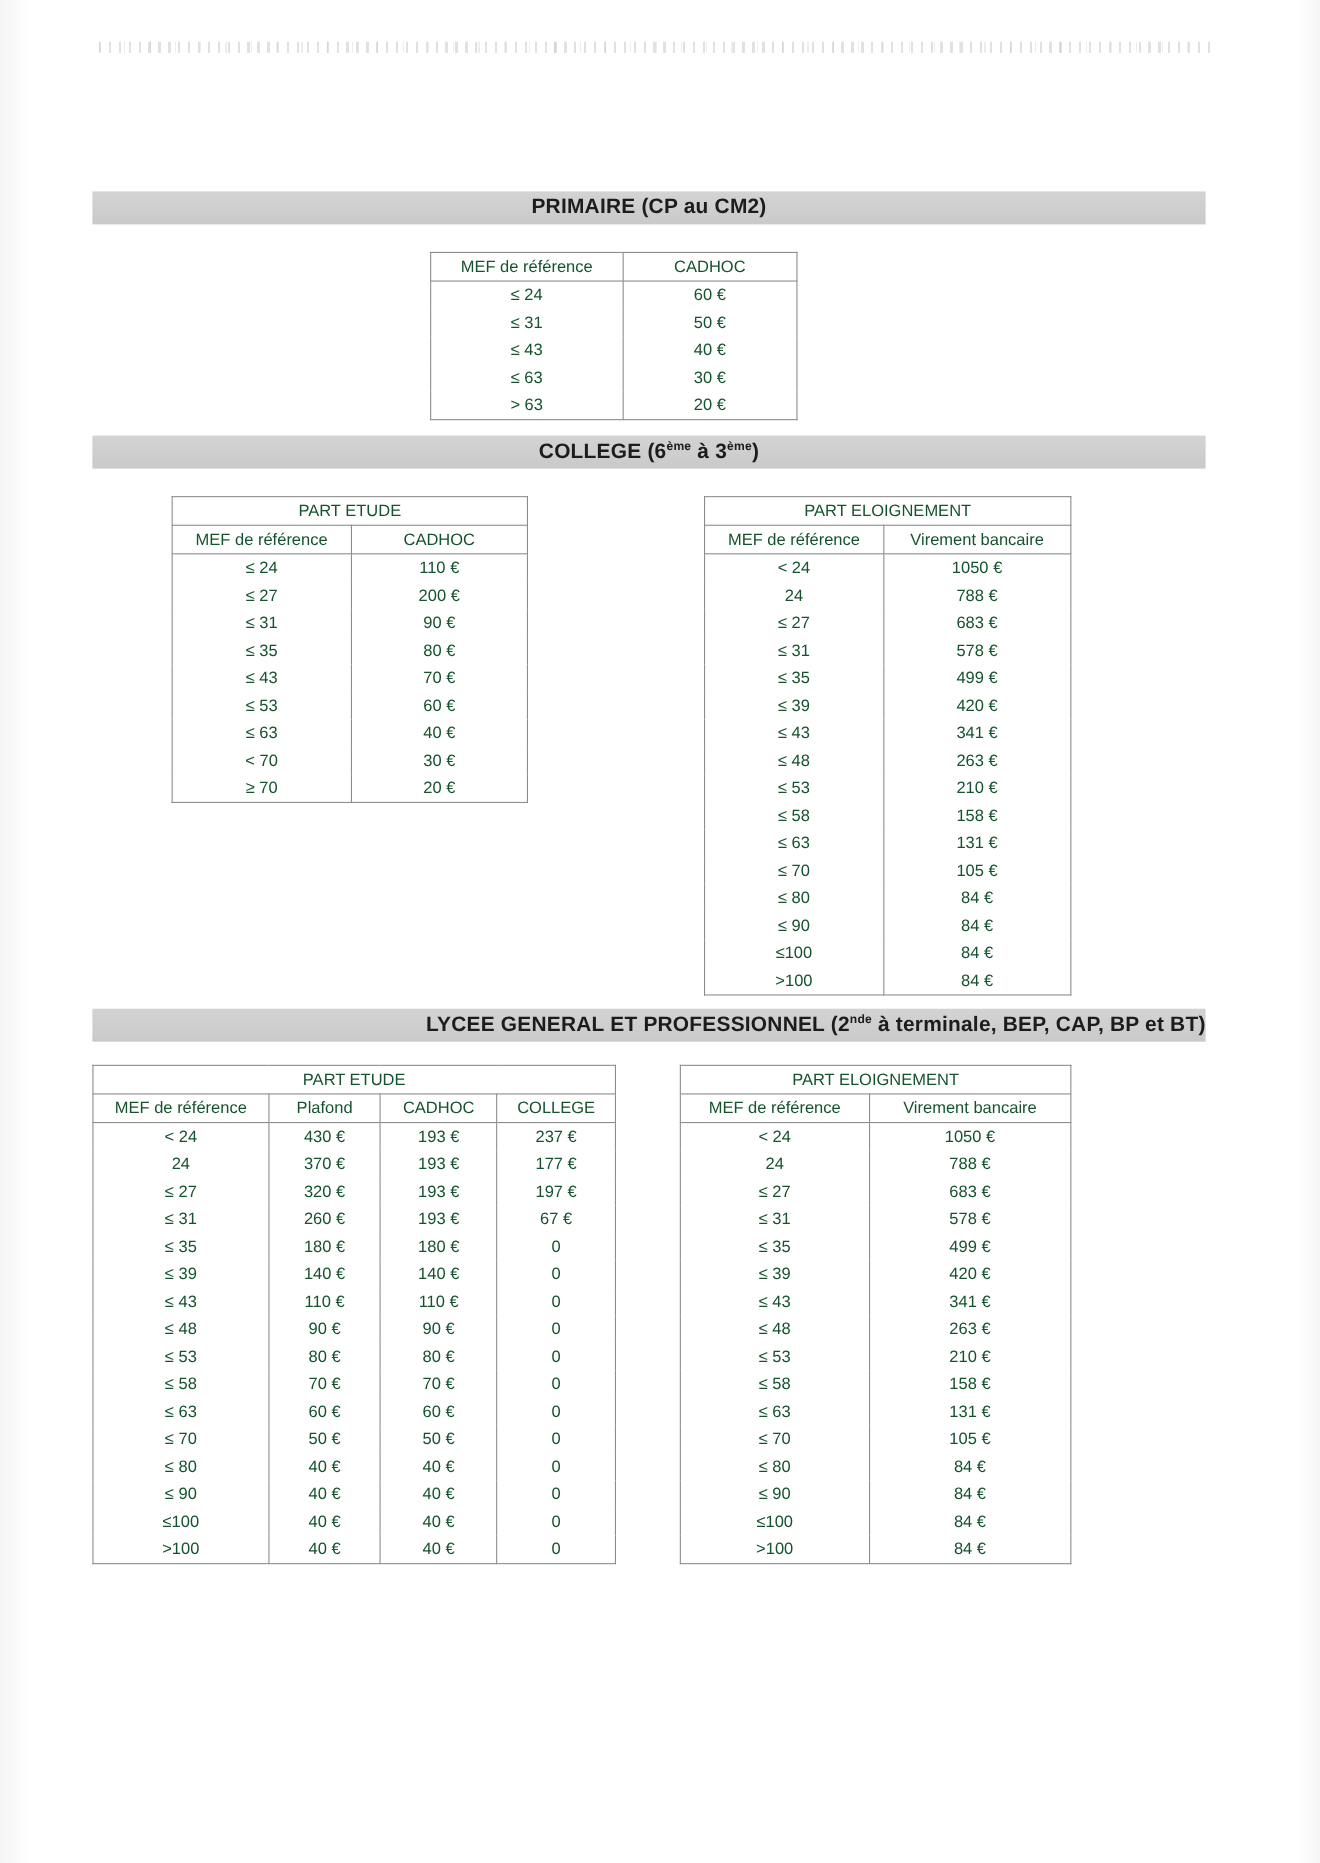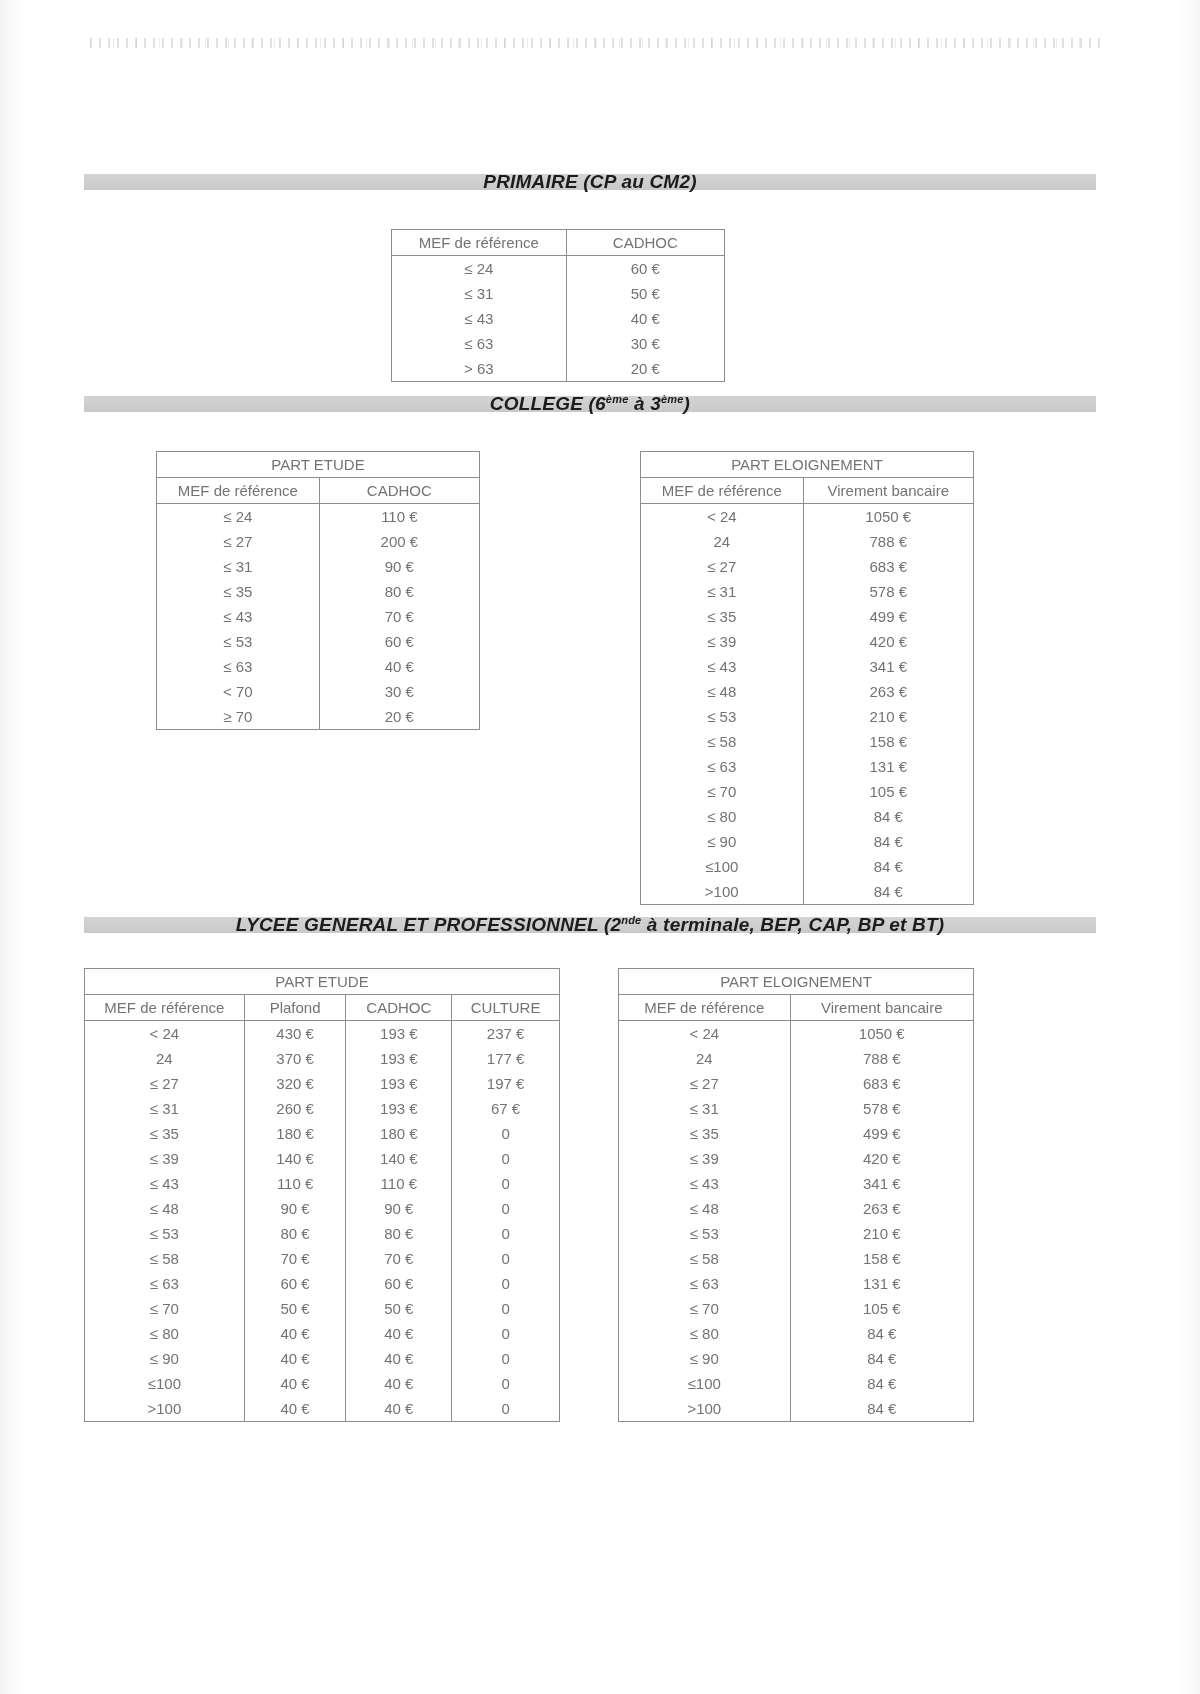--- a/index.html
+++ b/index.html
@@ -36,47 +36,46 @@
   .page {
     position: absolute;
     inset: 0;
   }
 
   
   .banner {
     position: absolute;
     left: 84px;
     width: 1012px;
-    height: 16px;
+    height: 30px;
     background: linear-gradient(180deg, #d3d3d3 0%, #cfcfcf 45%, #c9c9c9 100%);
     display: flex;
     align-items: center;
     justify-content: center;
-    font-style: italic;
   }
   .banner-text {
     font-size: 19px;
     font-weight: bold;
     letter-spacing: 0.2px;
     color: #1c1c1c;
     white-space: nowrap;
   }
   .banner-text sup {
     font-size: 11px;
     font-weight: bold;
     vertical-align: super;
     line-height: 0;
   }
 
   
   .tbl {
     position: absolute;
     border-collapse: collapse;
     font-size: 15px;
-    color: #737373;
+    color: #14532d;
     background: #fff;
   }
   .tbl td, .tbl th {
     border: 1px solid #8d8d8d;
     font-weight: normal;
     padding: 0;
     height: 25px;
     line-height: 25px;
     text-align: center;
     white-space: nowrap;
@@ -103,21 +102,21 @@
 
   
   #primary-table      { left: 391px; top: 229px; width: 334px; }
   #college-etude      { left: 156px; top: 451px; width: 324px; }
   #college-eloign     { left: 640px; top: 451px; width: 334px; }
   #lycee-etude        { left: 84px;  top: 968px; width: 476px; }
   #lycee-eloign       { left: 618px; top: 968px; width: 356px; }
 
   #primary-banner { top: 174px; }
   #college-banner { top: 396px; }
-  #lycee-banner   { top: 917px; }
+  #lycee-banner   { top: 917px; justify-content: flex-end; }
 
   
   #primary-table col.c1 { width: 175px; }
   #primary-table col.c2 { width: 159px; }
 
   #college-etude col.c1 { width: 163px; }
   #college-etude col.c2 { width: 161px; }
 
   #college-eloign col.c1 { width: 163px; }
   #college-eloign col.c2 { width: 171px; }
@@ -344,21 +343,21 @@
         <col class="c4">
       </colgroup>
     <thead>
       <tr>
         <th class="grp" colspan="4">PART ETUDE</th>
       </tr>
       <tr>
         <th class="colhead">MEF de référence</th>
         <th class="colhead">Plafond</th>
         <th class="colhead">CADHOC</th>
-        <th class="colhead">CULTURE</th>
+        <th class="colhead">COLLEGE</th>
       </tr>
     </thead>
     <tbody>
       <tr>
           <td>&lt; 24</td>
           <td>430 €</td>
           <td>193 €</td>
           <td>237 €</td>
         </tr>
       <tr>

